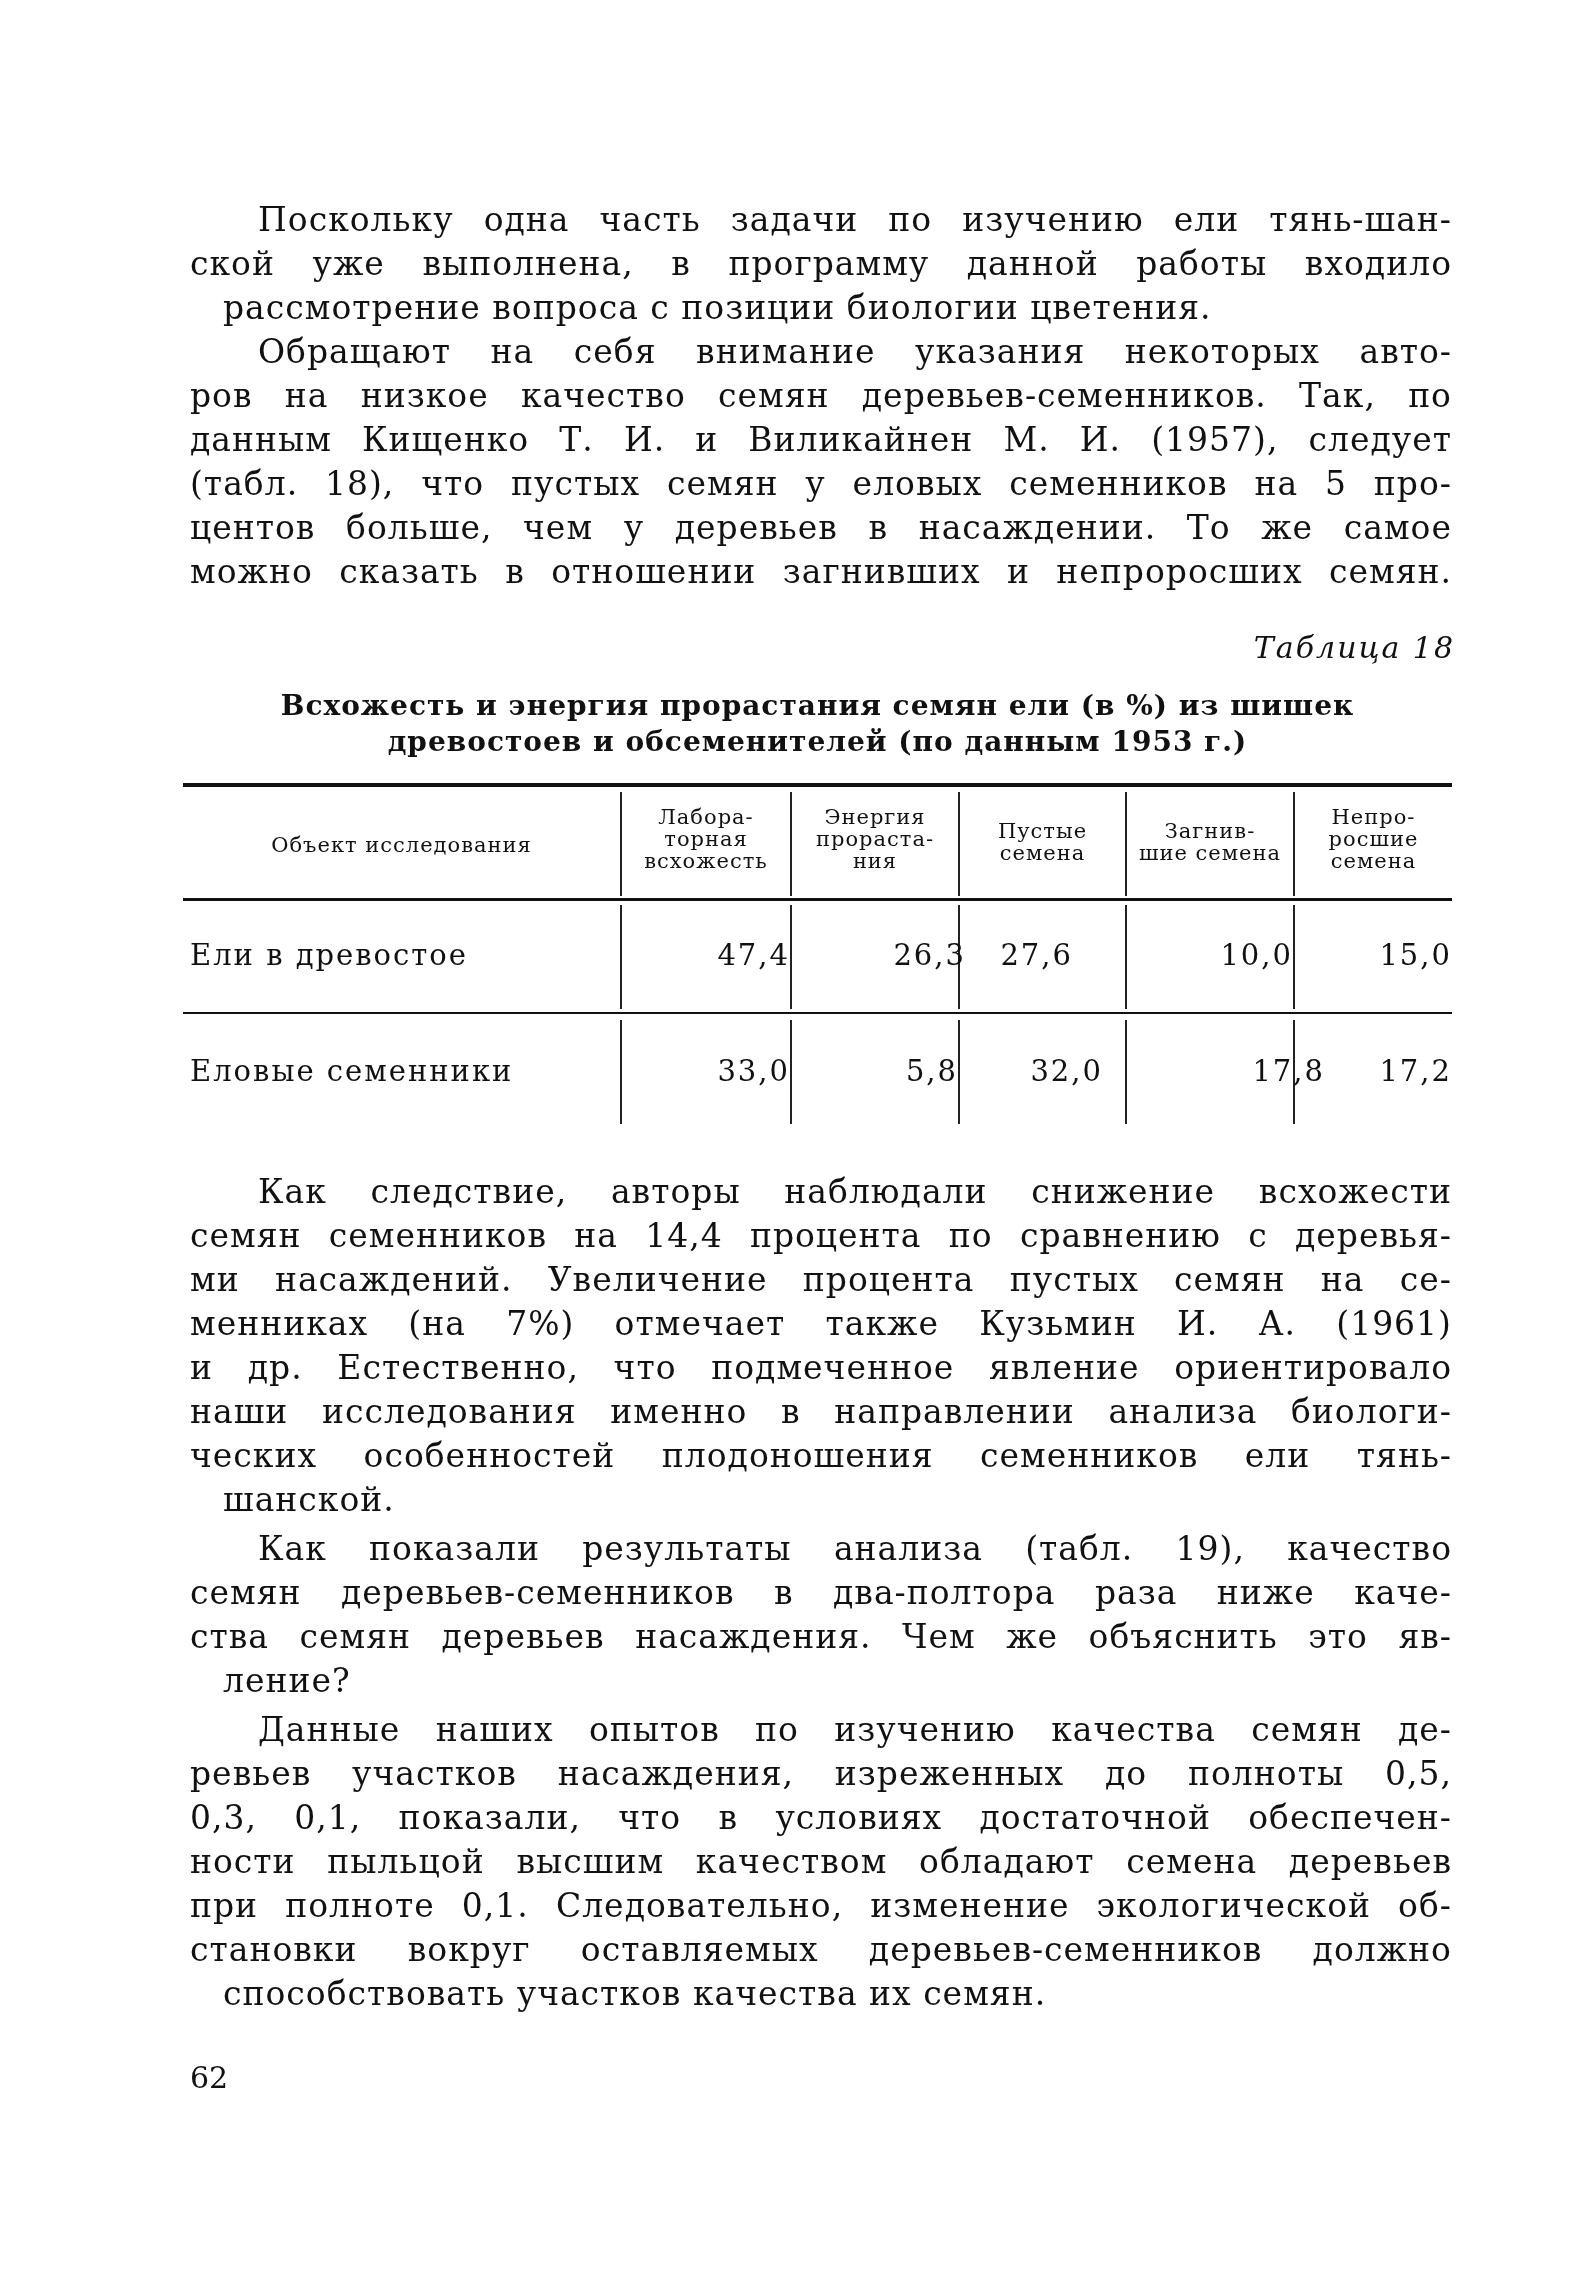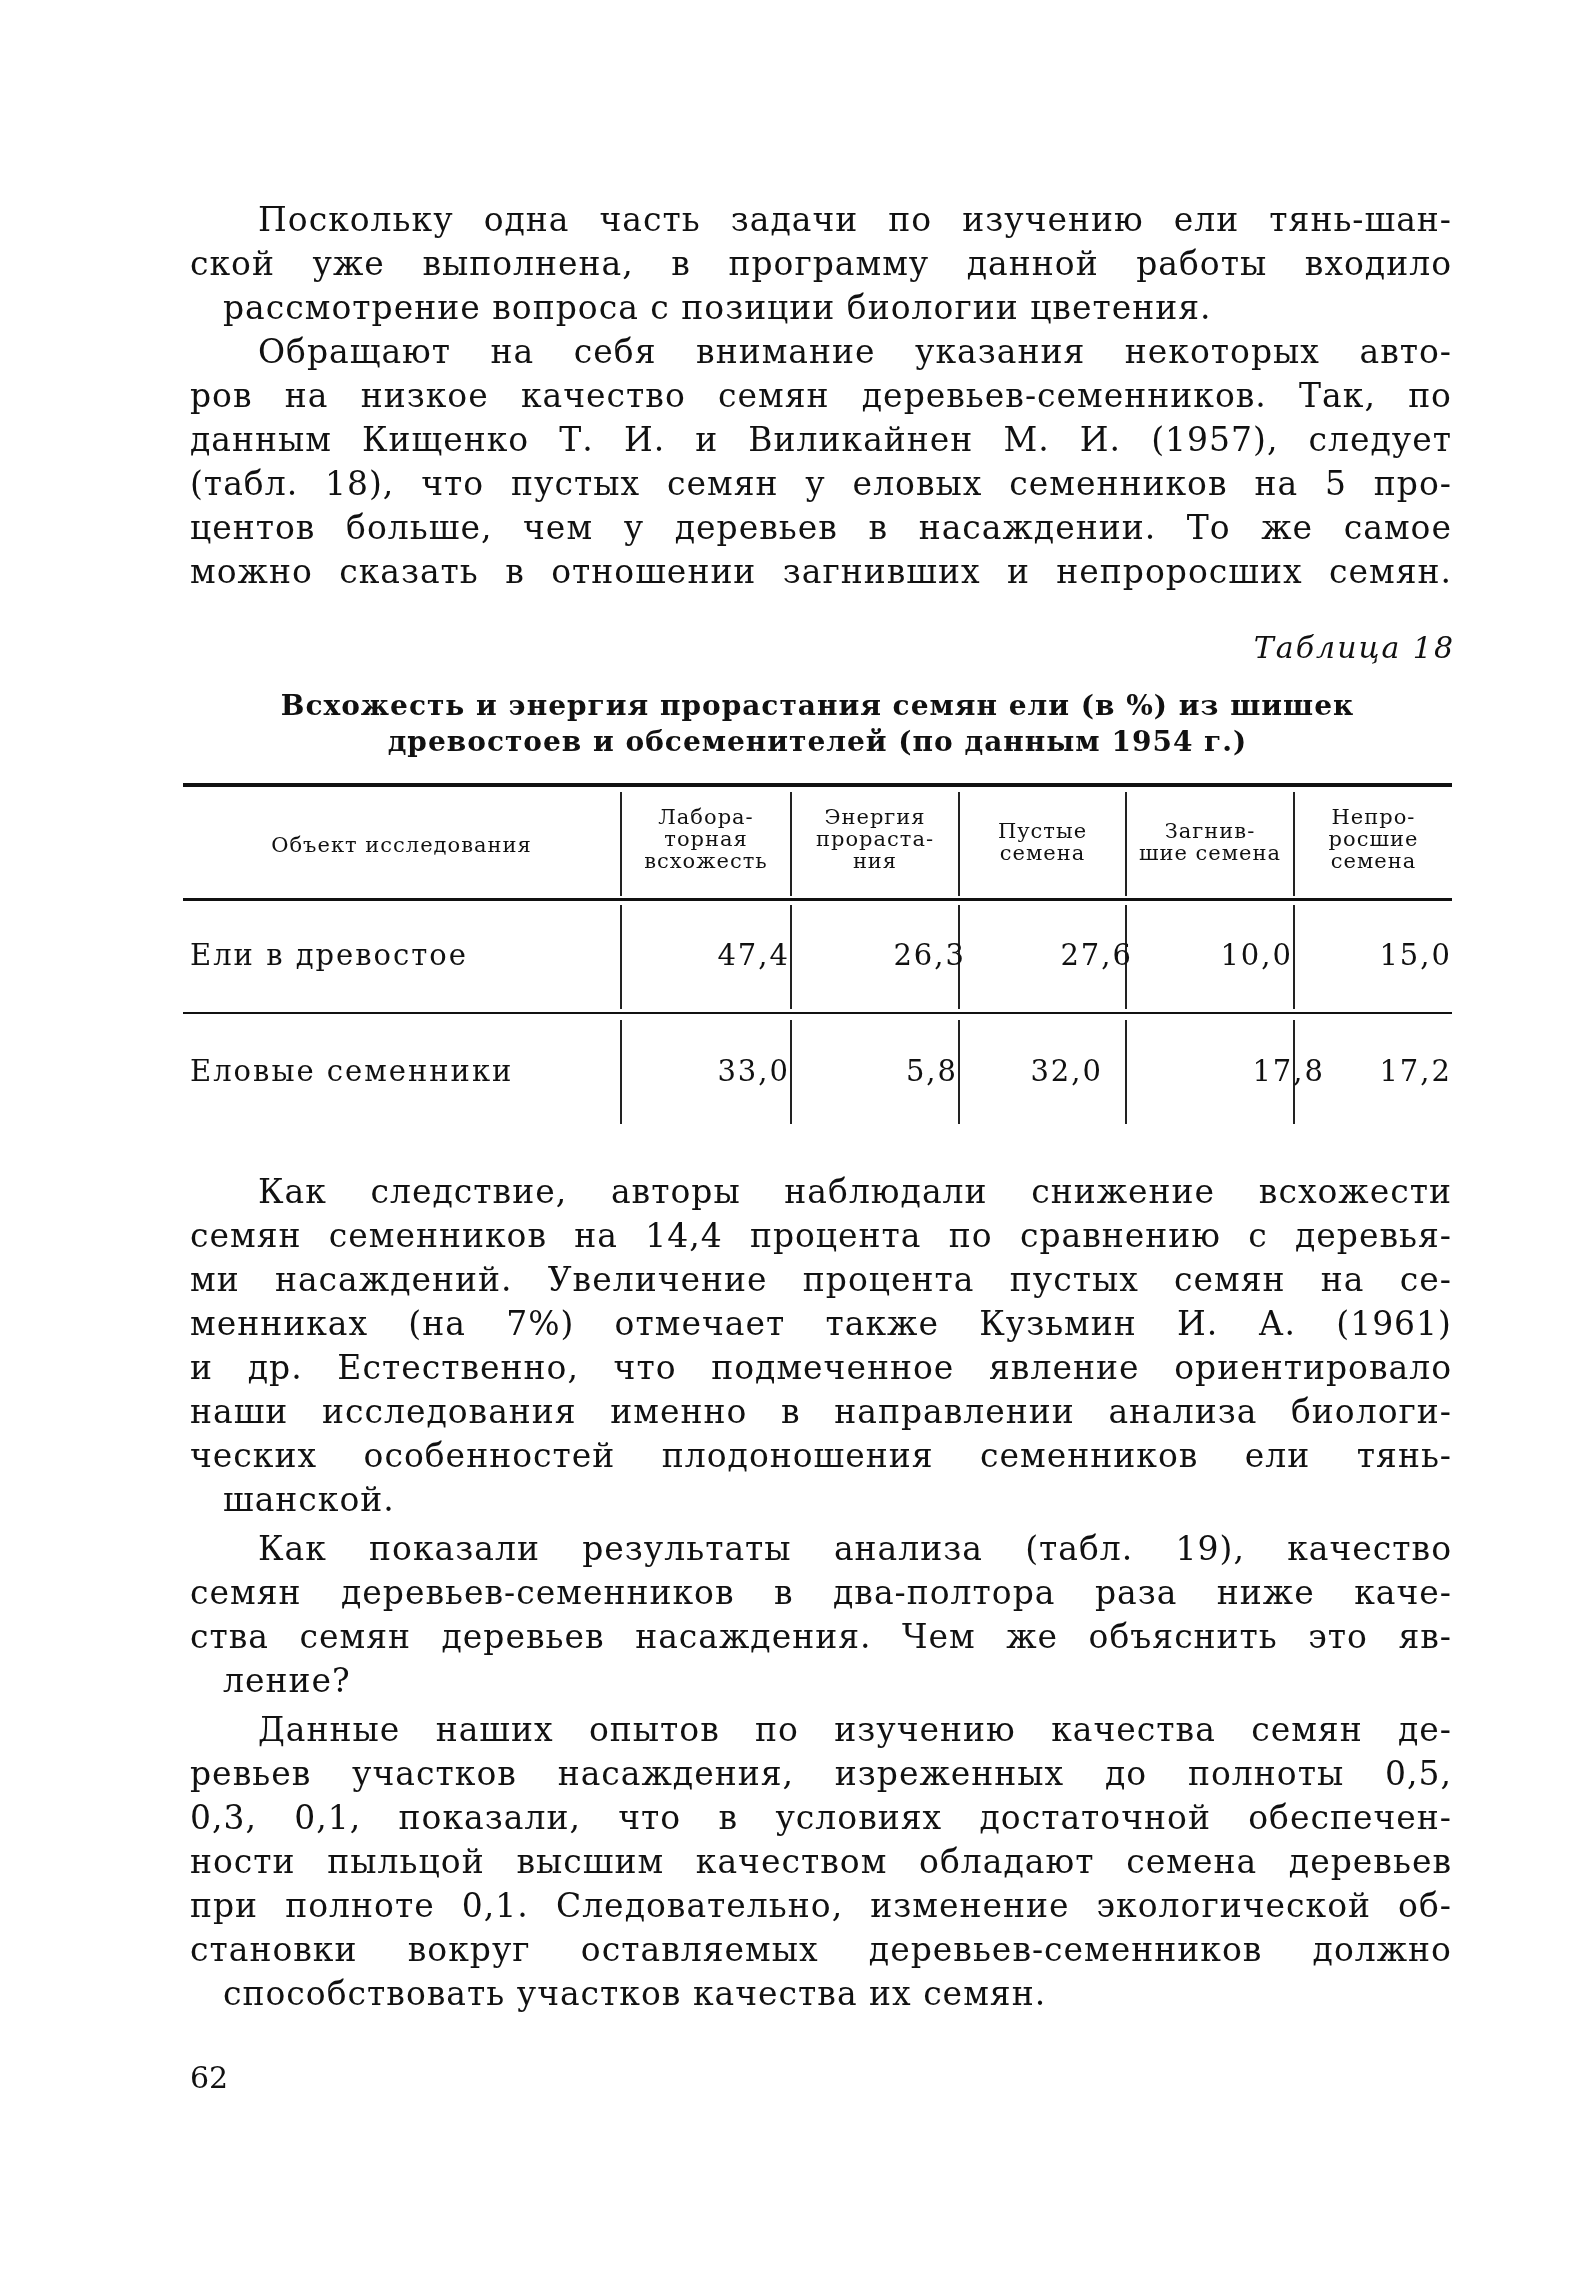--- a/index.html
+++ b/index.html
@@ -30,21 +30,21 @@
   <div class="line" style="top:376px">ров на низкое качество семян деревьев-семенников. Так, по</div>
   <div class="line" style="top:420px">данным Кищенко Т. И. и Виликайнен М. И. (1957), следует</div>
   <div class="line" style="top:464px">(табл. 18), что пустых семян у еловых семенников на 5 про-</div>
   <div class="line" style="top:508px">центов больше, чем у деревьев в насаждении. То же самое</div>
   <div class="line" style="top:552px">можно сказать в отношении загнивших и непроросших семян.</div>
 </div>
 
 <div>
   <div class="caption">Таблица 18</div>
   <div class="ttitle" style="top:688px">Всхожесть и энергия прорастания семян ели (в %) из шишек</div>
-  <div class="ttitle" style="top:724px">древостоев и обсеменителей (по данным 1954 г.)</div>
+  <div class="ttitle" style="top:724px">древостоев и обсеменителей (по данным 1953 г.)</div>
 
   <div class="rule" style="top:783px;height:4px"></div>
   <div class="rule" style="top:898px;height:3px"></div>
   <div class="rule" style="top:1012px;height:2px"></div>
 
   <div class="vline" style="left:620px;top:792px;height:104px"></div>
   <div class="vline" style="left:790px;top:792px;height:104px"></div>
   <div class="vline" style="left:958px;top:792px;height:104px"></div>
   <div class="vline" style="left:1125px;top:792px;height:104px"></div>
   <div class="vline" style="left:1293px;top:792px;height:104px"></div>
@@ -85,21 +85,21 @@
   <div class="th" style="left:1295px;width:157px;top:806px">
     <div>Непро-</div>
     <div>росшие</div>
     <div>семена</div>
   </div>
 
   <div>
     <div class="rowlabel" style="top:938px">Ели в древостое</div>
     <div class="td" style="left:622px;width:168px;top:938px">47,4</div>
     <div class="td" style="left:792px;width:174px;top:938px">26,3</div>
-    <div class="td" style="left:968px;width:165px;top:938px">27,6</div>
+    <div class="td" style="left:908px;width:165px;top:938px">27,6</div>
     <div class="td" style="left:1127px;width:166px;top:938px">10,0</div>
     <div class="td" style="left:1295px;width:157px;top:938px">15,0</div>
   </div>
 
   <div>
     <div class="rowlabel" style="top:1054px">Еловые семенники</div>
     <div class="td" style="left:622px;width:168px;top:1054px">33,0</div>
     <div class="td" style="left:792px;width:166px;top:1054px">5,8</div>
     <div class="td" style="left:960px;width:143px;top:1054px">32,0</div>
     <div class="td" style="left:1127px;width:198px;top:1054px">17,8</div>

